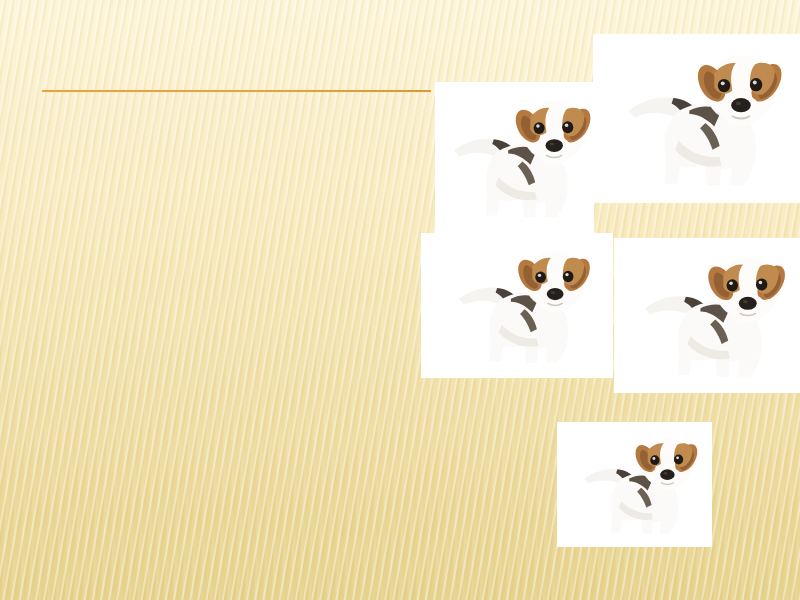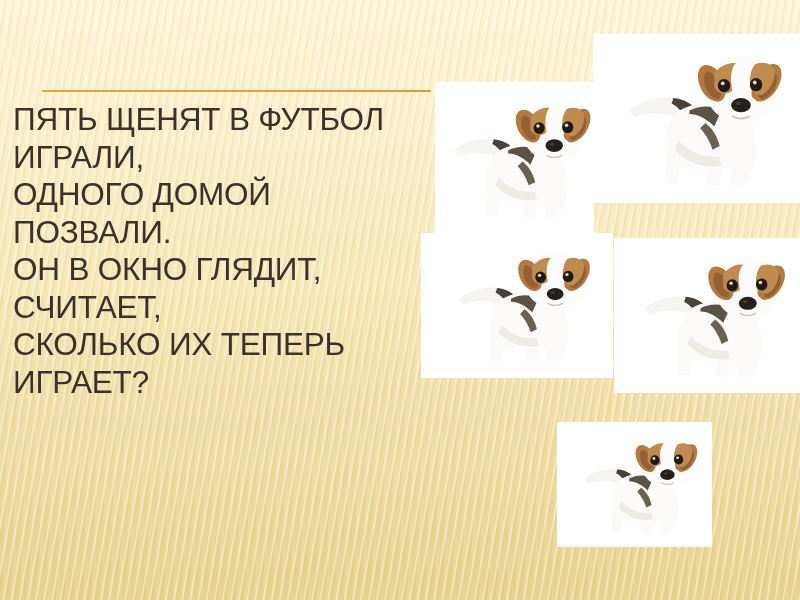--- a/index.html
+++ b/index.html
@@ -98,24 +98,20 @@
 </head>
 <body>
 
 <div id="slide">
 
   <div id="stripes"></div>
   <div id="stripes-soft"></div>
 
   <div class="rule"></div>
 
-  <div class="title">Пять щенят в футбол играли,
-Одного домой позвали.
-Он в окно глядит, считает,
-Сколько их теперь играет?</div>
 
   <div class="photo" id="photo-1">
     <div class="dog">
       <svg viewBox="0 0 200 190" preserveAspectRatio="xMidYMid meet">
         <g>
 
           <path d="M24 86 C40 74 58 70 74 72 C84 73 90 78 92 84 L80 96 C68 88 48 86 30 94 Z" fill="#f6f4f1"></path>
           <path d="M74 72 C86 73 96 79 103 88 L92 101 C86 90 80 82 72 78 Z" fill="#4a423a"></path>
 
           <path d="M78 88 C96 76 122 74 142 84 C160 93 168 112 167 132 C166 150 160 162 152 170 L138 170 L140 150 L128 152 L126 170 L112 170 L110 146 C100 150 90 152 82 148 L78 168 L64 168 L66 140 C62 124 64 102 78 88 Z" fill="#fbfaf8"></path>

